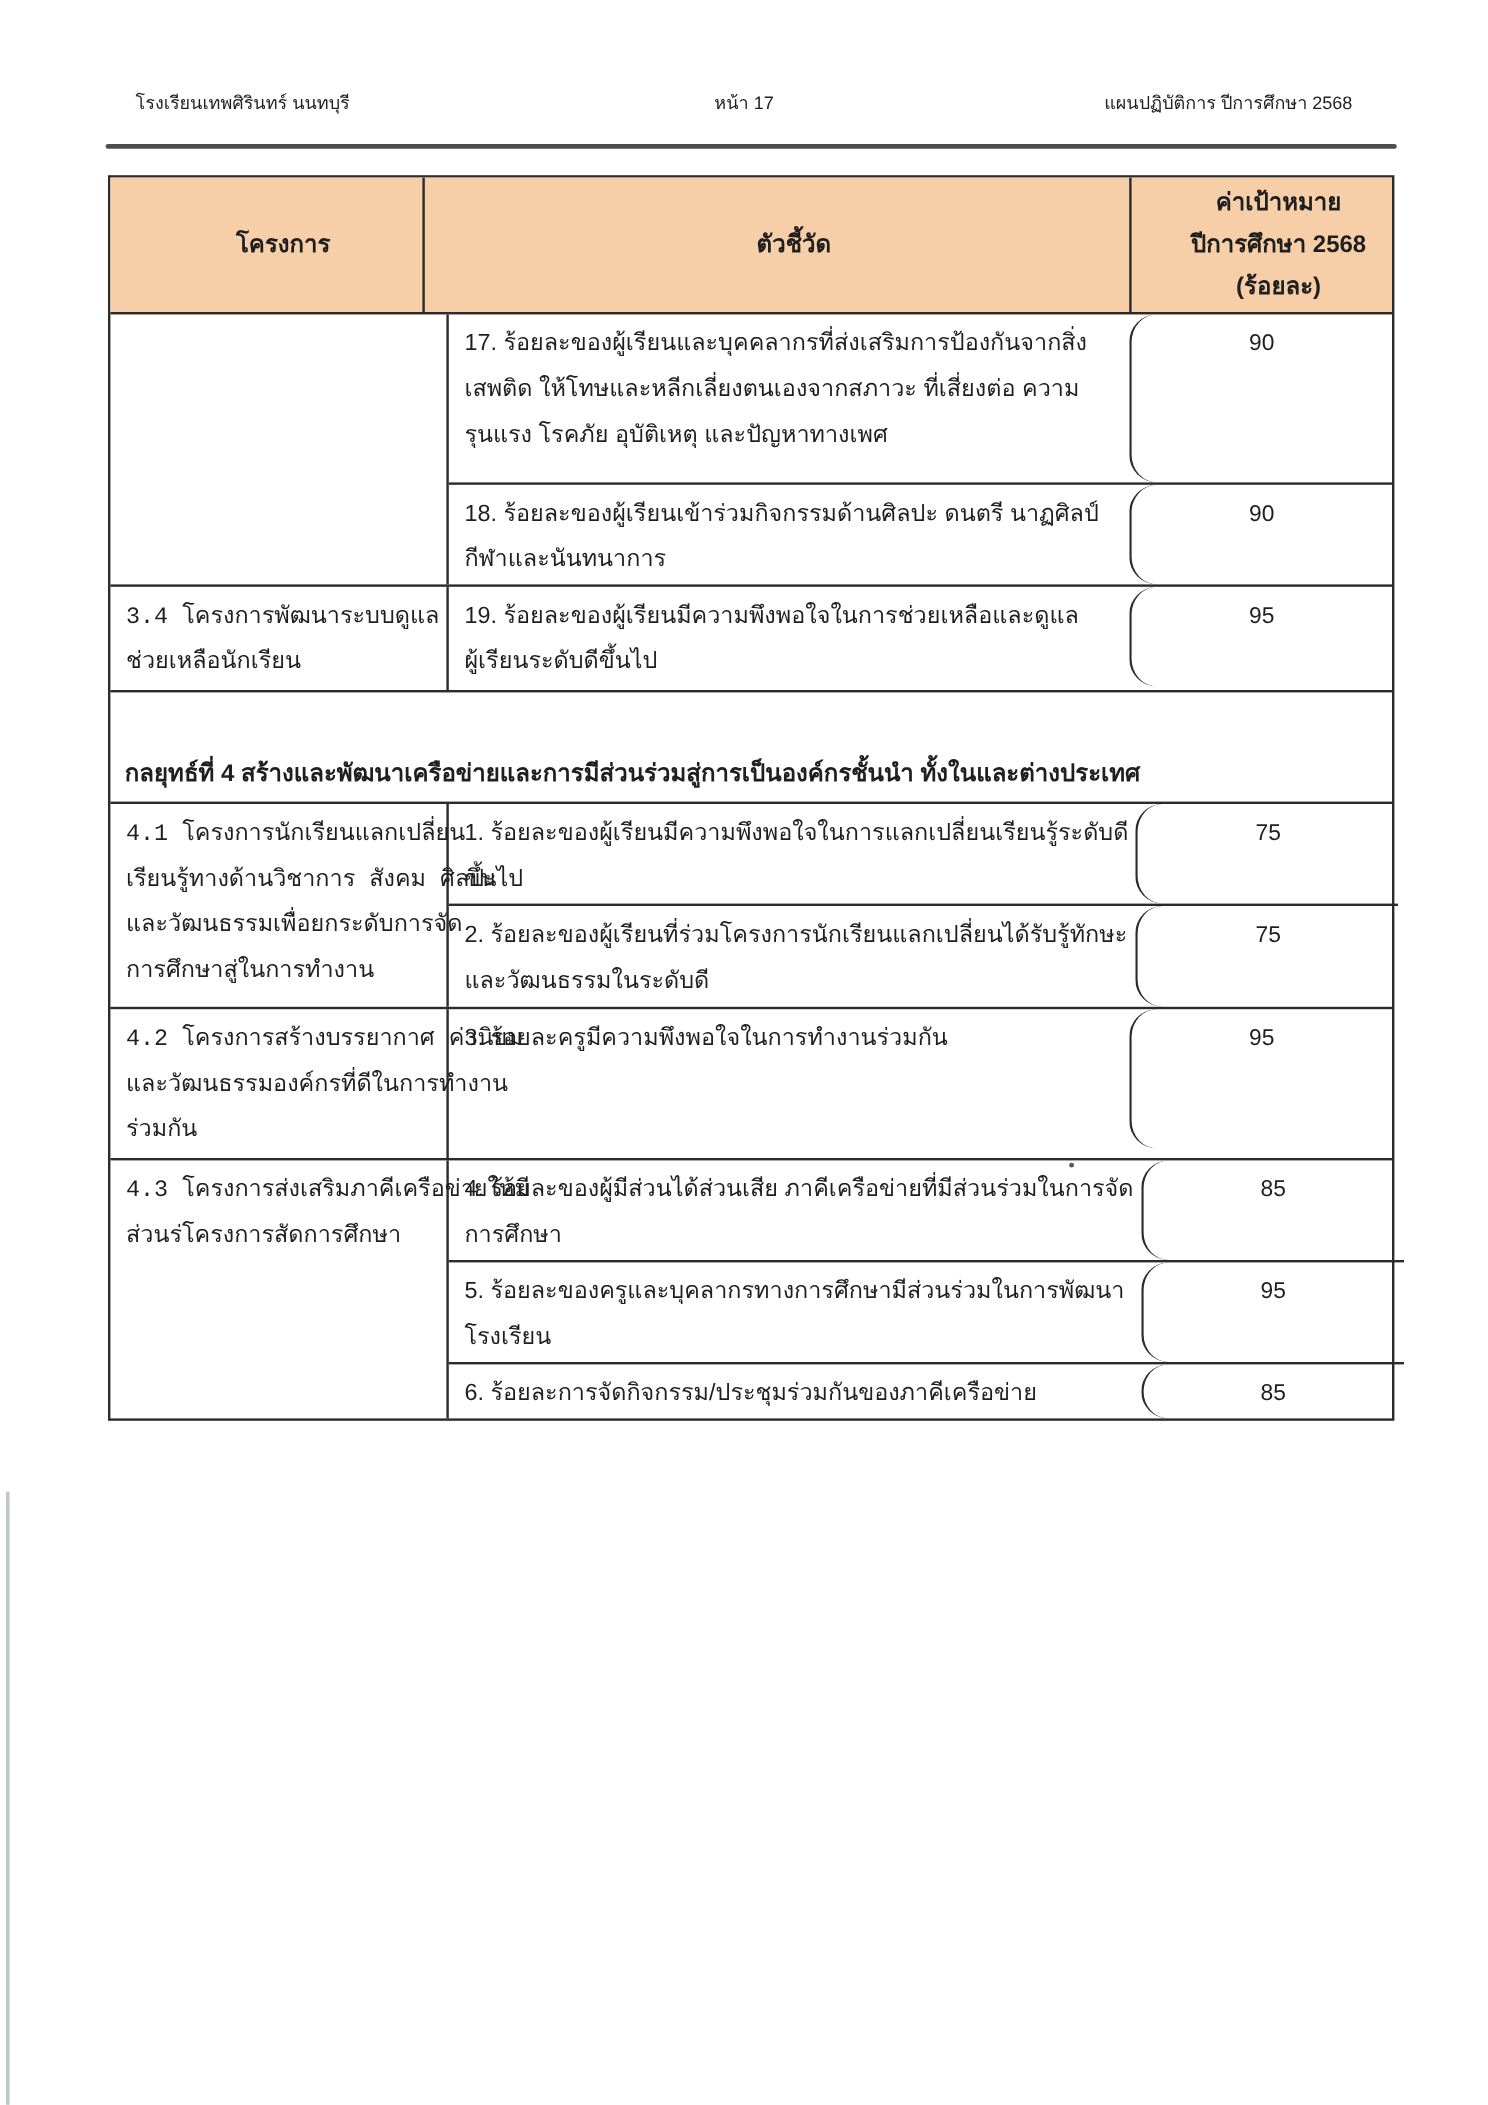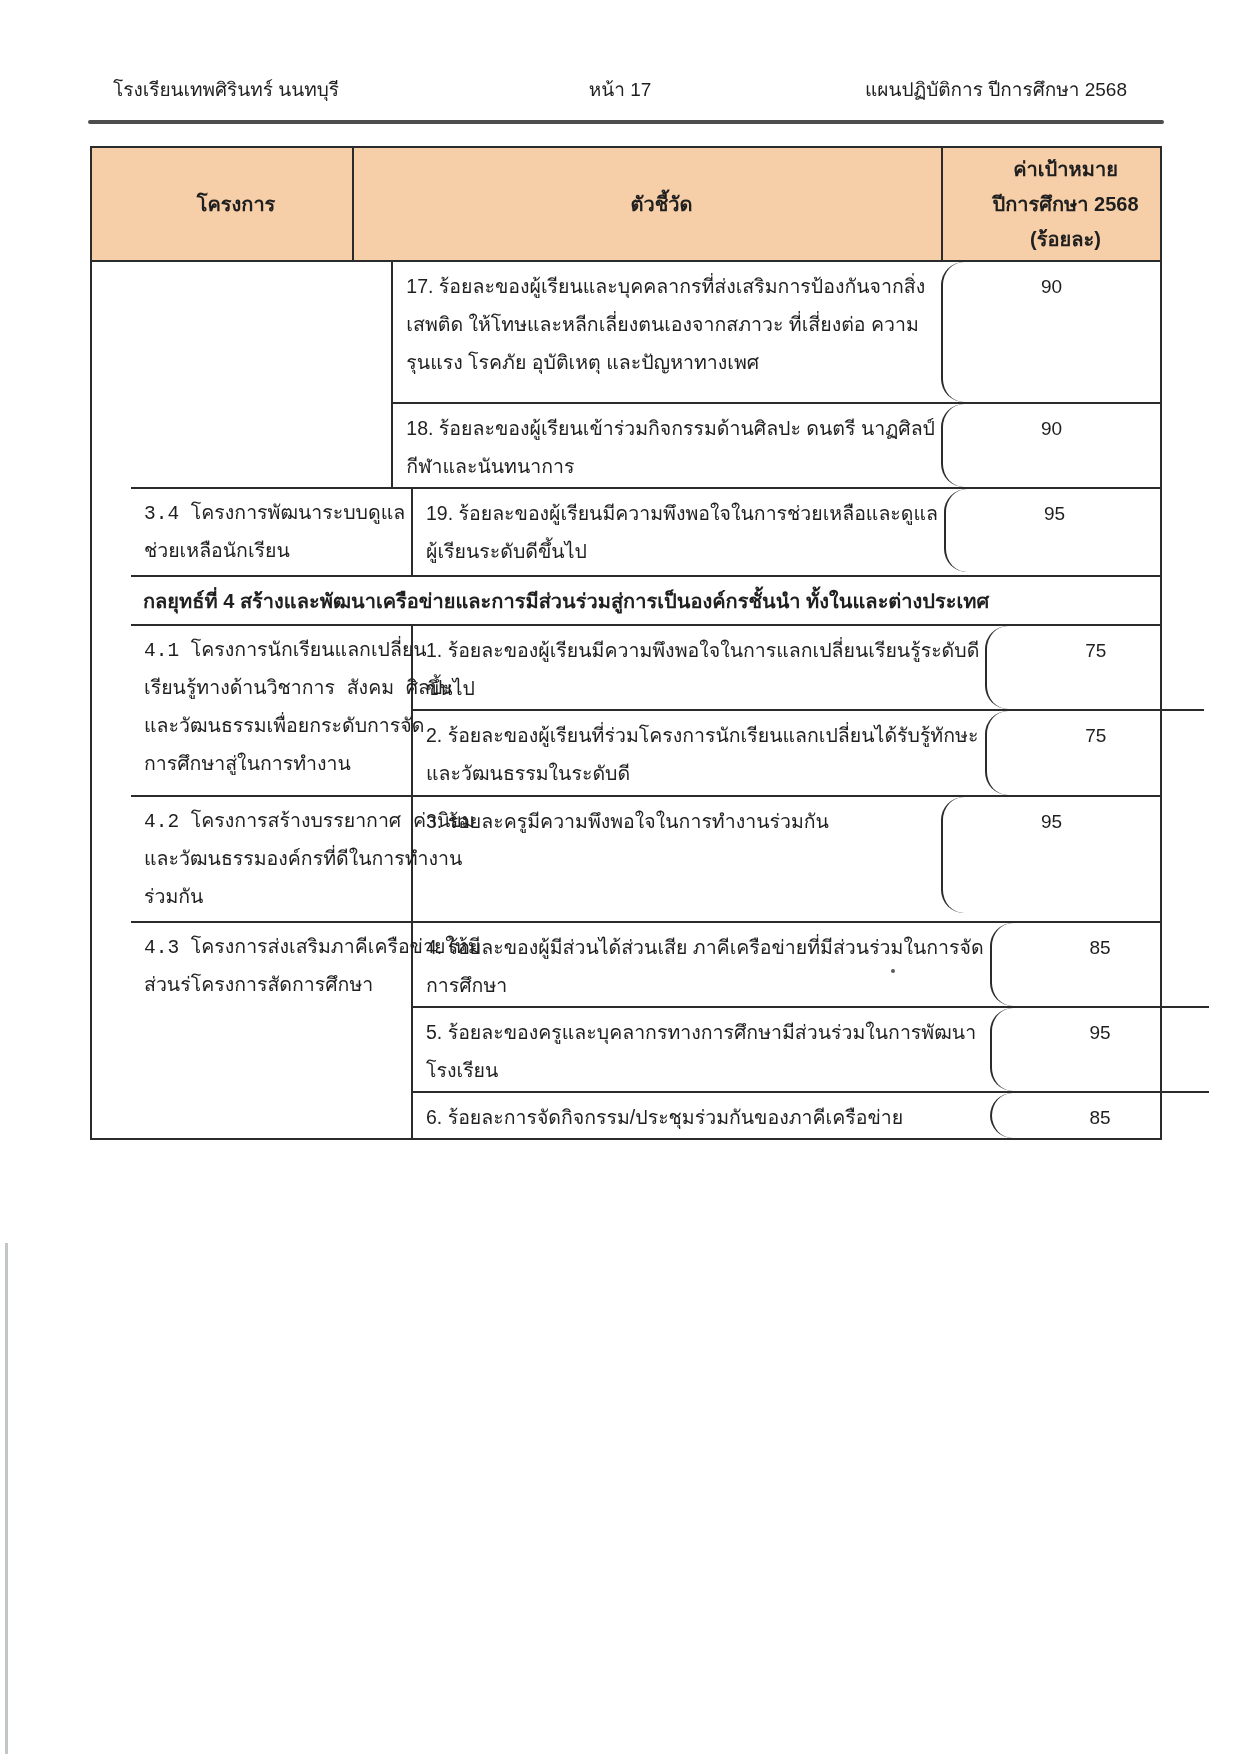--- a/index.html
+++ b/index.html
@@ -6,21 +6,21 @@
   body {
     width: 1240px; height: 1754px;
     background: #ffffff;
     position: relative;
     font-family: "Liberation Sans", sans-serif;
     color: var(--ink, #1f1f1f);
     overflow: hidden;
   }
 
   
-  .page-header-text { position: absolute; top: 74px; font-size: 19px; white-space: nowrap; text-align: center; }
+  .page-header-text { position: absolute; top: 74px; font-size: 15px; white-space: nowrap; text-align: center; }
   .ph-school { left: 113px; }
   .ph-page   { left: 50%; transform: translateX(-50%); }
   .ph-plan   { right: 113px; }
   .header-rule {
     position: absolute; left: 88px; top: 120px;
     width: 1076px; height: 4px;
     background: #4d4d4d;
     border-radius: 2px;
   }
 
@@ -40,21 +40,21 @@
     border-bottom: 2px solid var(--line, #2b2b2b);
     font-weight: bold;
     font-size: 20px;
   }
   .th { box-sizing: border-box; display: flex; align-items: center; justify-content: center; padding-left: 28px; }
   .th-project   { width: 262px; border-right: 2px solid var(--line, #2b2b2b); }
   .th-indicator { flex: 1; }
   .th-target    { width: 219px; border-left: 2px solid var(--line, #2b2b2b);
                   flex-direction: column; line-height: 35px; }
 
-  .tbody { display: block; padding-left: 39px; }
+  .tbody { display: block; }
   .section { box-sizing: border-box; }
   .section:not(:last-child) { border-bottom: 2px solid var(--line, #2b2b2b); }
 
   .section.rows { display: flex; }
   .project-cell {
     width: 282px; box-sizing: border-box;
     border-right: 2px solid var(--line, #2b2b2b);
     padding: 6px 8px 4px 13px;
   }
   .project-line { white-space: nowrap; font-family: Liberation Mono, monospace; }
@@ -72,20 +72,21 @@
     border-left: 2px solid var(--line, #2b2b2b);
     text-align: center; padding-top: 6px;
     font-size: 19px;
     border-radius: 23px;
   }
 
   .section.strategy {
     font-weight: bold; font-size: 20px;
     padding: 5px 8px 4px 12px;
     white-space: nowrap;
+    margin-top: 44px;
   }
 
   
   .scan-edge {
     position: absolute; left: 5px; top: 1243px;
     width: 3px; height: 511px;
     background: #c3c7c3;
   }
   .speck {
     position: absolute; left: 891px; top: 969px;

